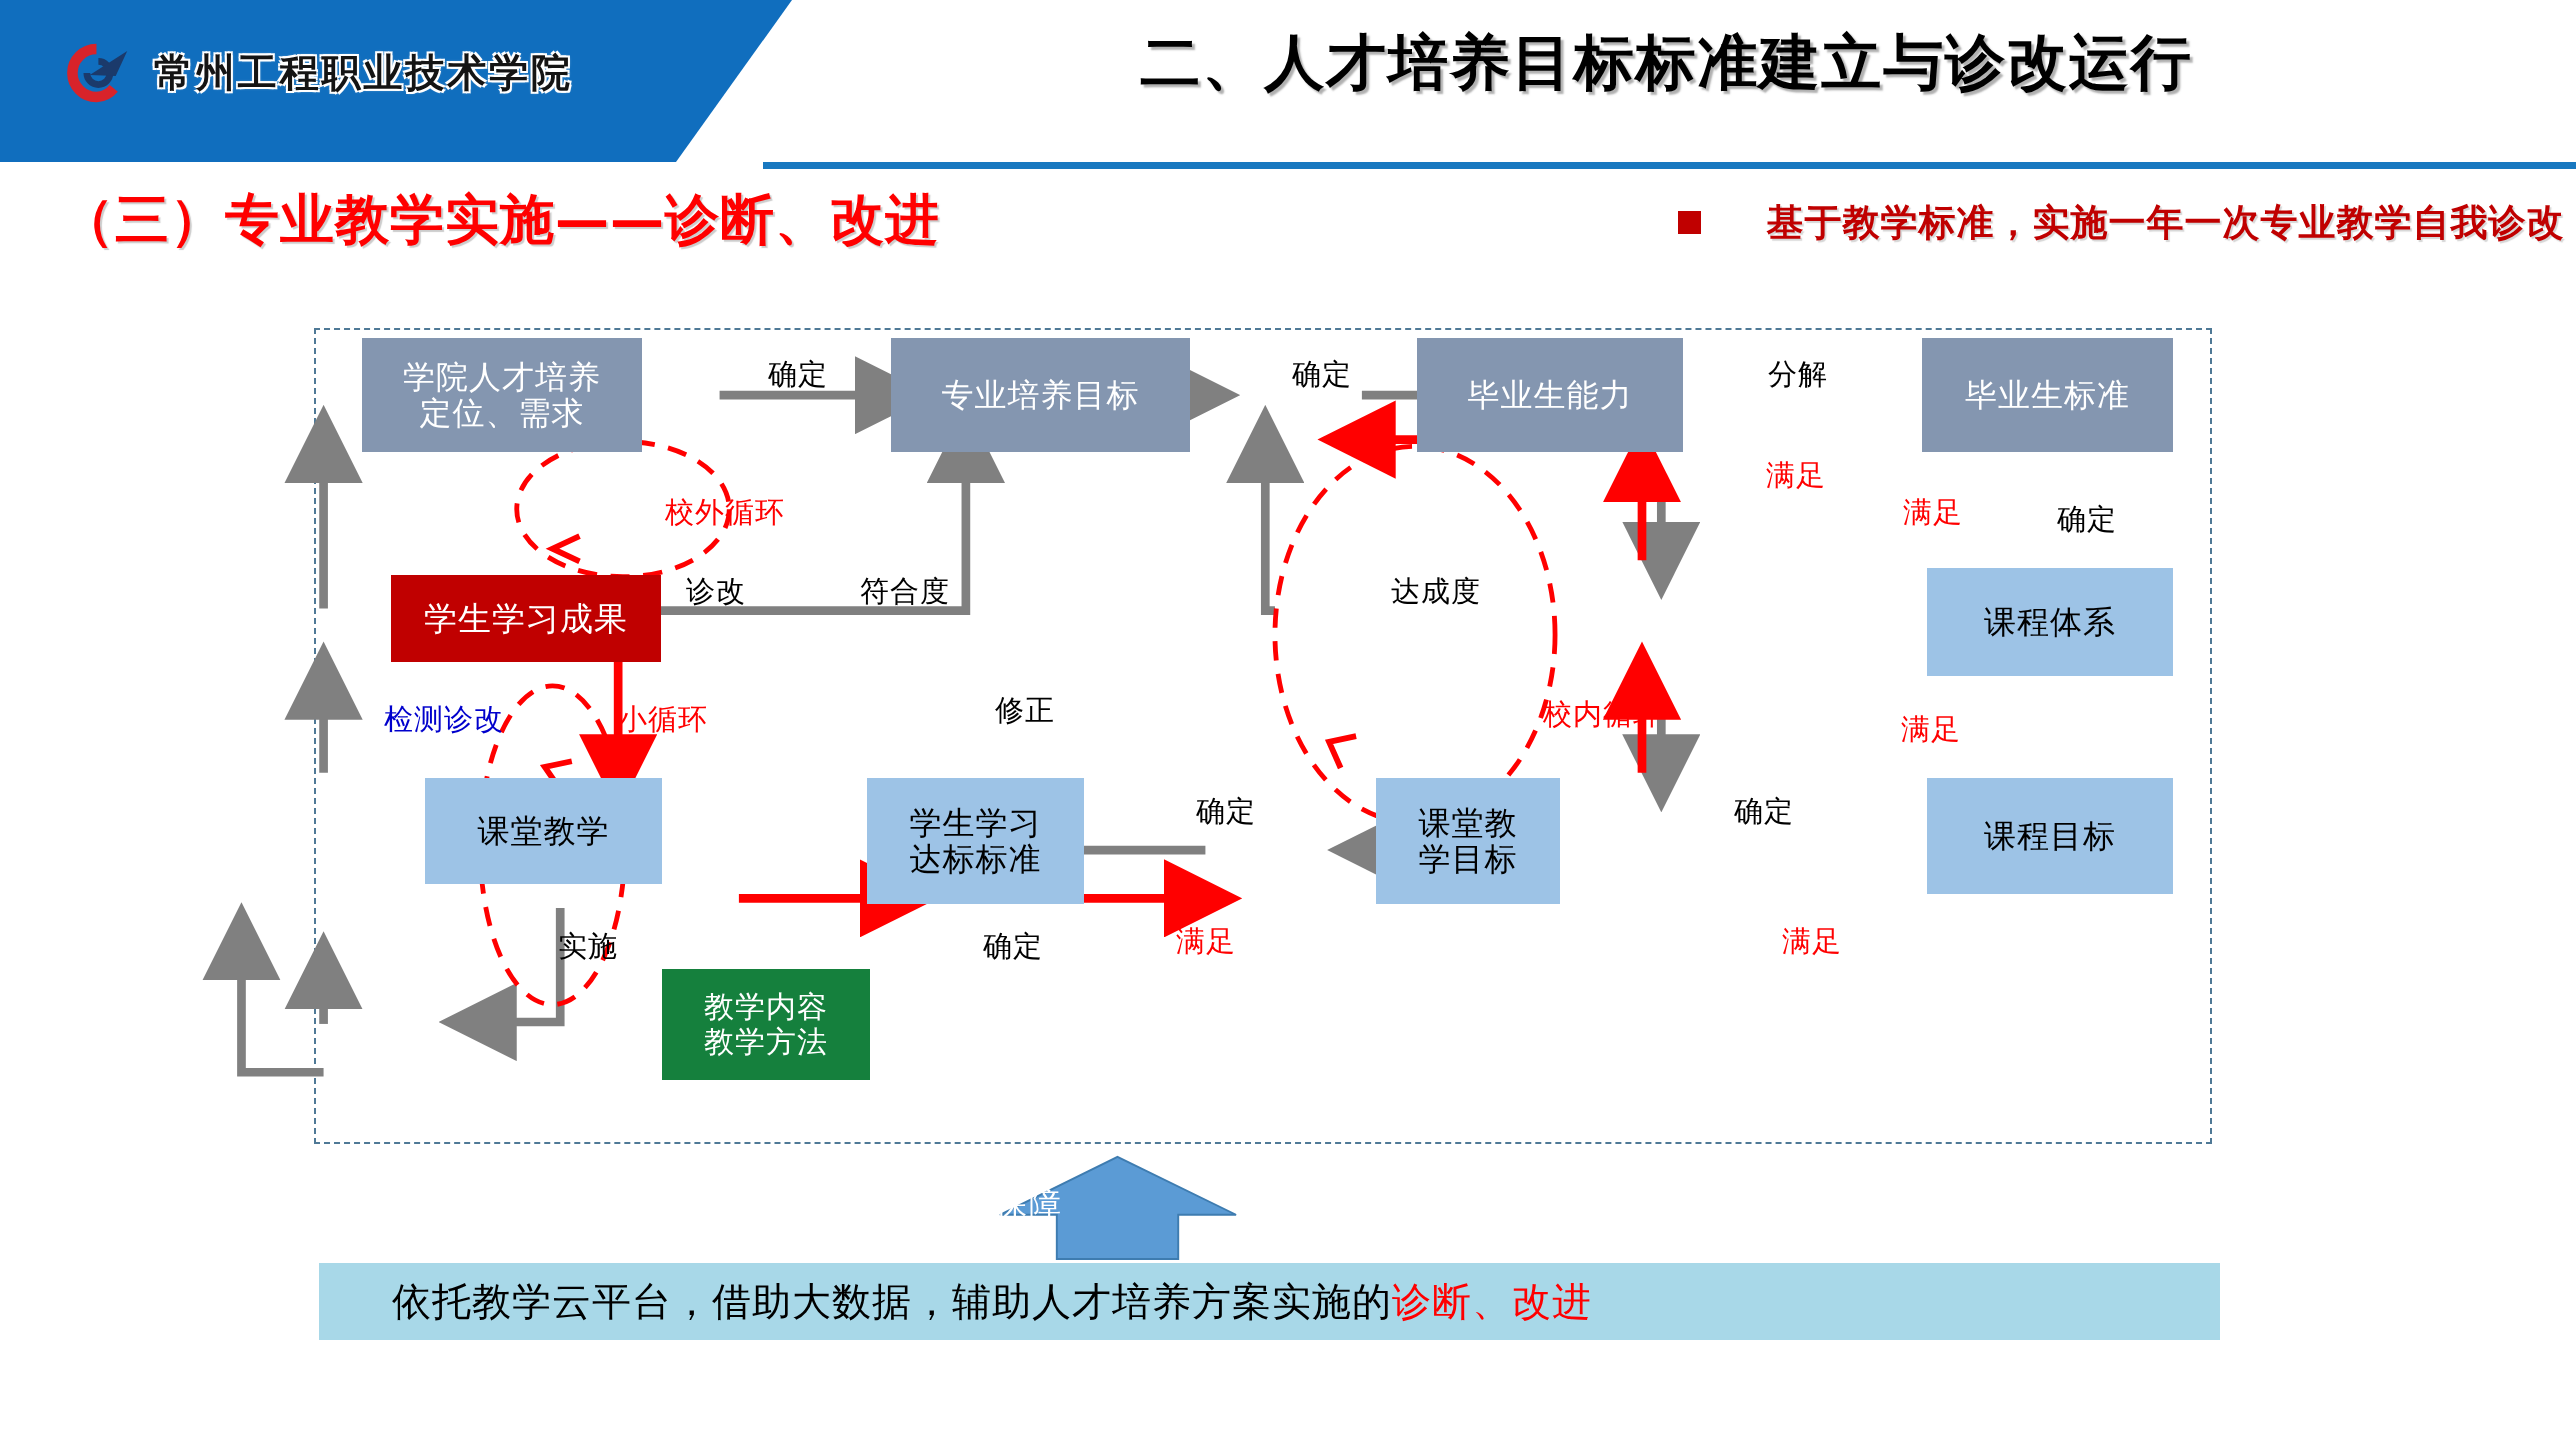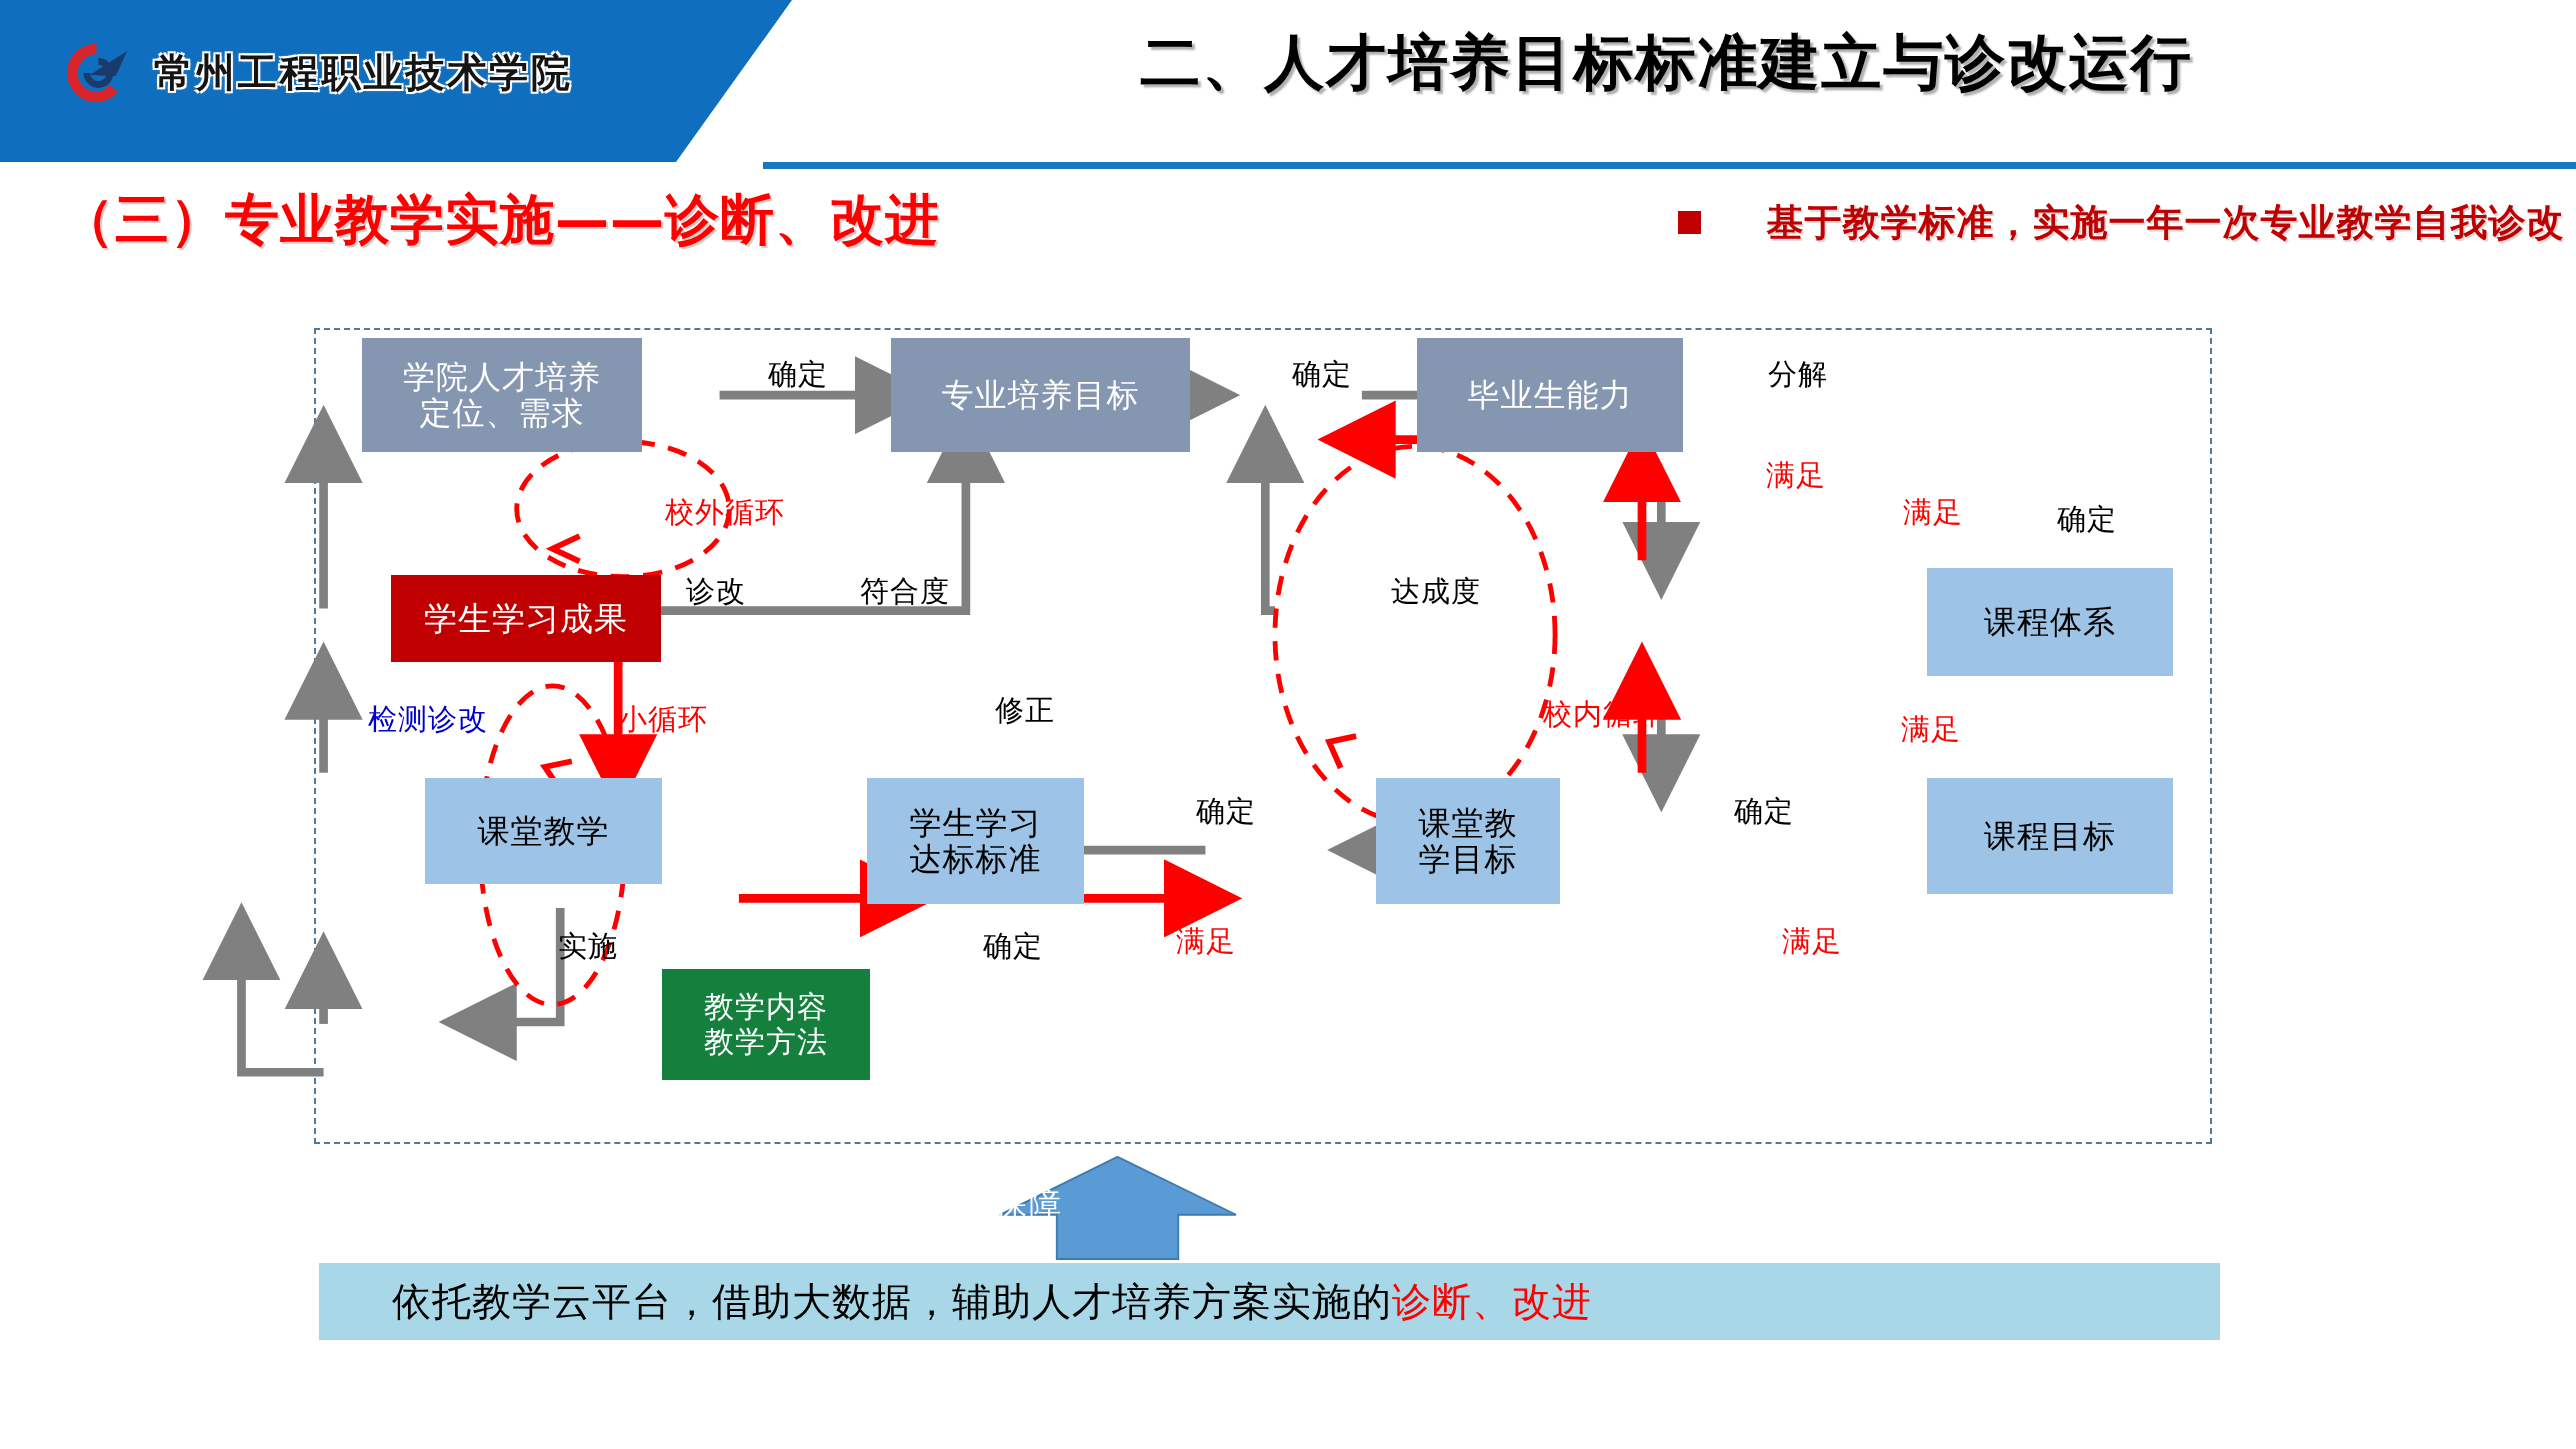--- a/index.html
+++ b/index.html
@@ -145,20 +145,23 @@
   <div class="node n-gray" style="left:362px;top:338px;width:280px;height:114px;">
     <span style="white-space:pre-line">学院人才培养
 定位、需求</span>
     </div>
   <div class="node n-gray" style="left:891px;top:338px;width:299px;height:114px;">
     <span>专业培养目标</span>
     </div>
   <div class="node n-gray" style="left:1417px;top:338px;width:266px;height:114px;">
     <span>毕业生能力</span>
     </div>
+  <div class="node n-gray" style="left:1922px;top:338px;width:251px;height:114px;">
+    <span>毕业生标准</span>
+    </div>
 
   <div class="node n-dred" style="left:391px;top:575px;width:270px;height:87px;">
     <span>学生学习成果</span>
     </div>
   <div class="node n-blue" style="left:1927px;top:568px;width:246px;height:108px;">
     <span>课程体系</span>
     </div>
 
   <div class="node n-blue" style="left:425px;top:778px;width:237px;height:106px;">
     <span>课堂教学</span>
@@ -189,21 +192,21 @@
   <div class="lbl" style="left:1734px;top:792px;">确定</div>
   <div class="lbl lbl-red" style="left:1782px;top:922px;">满足</div>
   <div class="lbl" style="left:1196px;top:792px;">确定</div>
   <div class="lbl lbl-red" style="left:1176px;top:922px;">满足</div>
   <div class="lbl" style="left:686px;top:572px;">诊改</div>
   <div class="lbl" style="left:860px;top:572px;">符合度</div>
   <div class="lbl" style="left:1391px;top:572px;">达成度</div>
   <div class="lbl" style="left:995px;top:691px;">修正</div>
   <div class="lbl" style="left:558px;top:927px;">实施</div>
   <div class="lbl" style="left:983px;top:927px;">确定</div>
-  <div class="lbl lbl-blue" style="left:368px;top:700px;text-align:right;">检测诊改</div>
+  <div class="lbl lbl-blue" style="left:384px;top:700px;text-align:right;">检测诊改</div>
 
   <div class="lbl lbl-red" style="left:665px;top:493px;">校外循环</div>
   <div class="lbl lbl-red" style="left:1543px;top:695px;">校内循环</div>
   <div class="lbl lbl-red" style="left:618px;top:700px;">小循环</div>
 </div>
 
 <svg class="guar" viewBox="0 0 255 110">
   <polygon points="127,2 250,62 190,62 190,108 64,108 64,62 5,62" fill="#5B9BD5" stroke="#3E7CB0" stroke-width="2"></polygon>
 </svg>
 <div class="guar-txt">保障</div>

